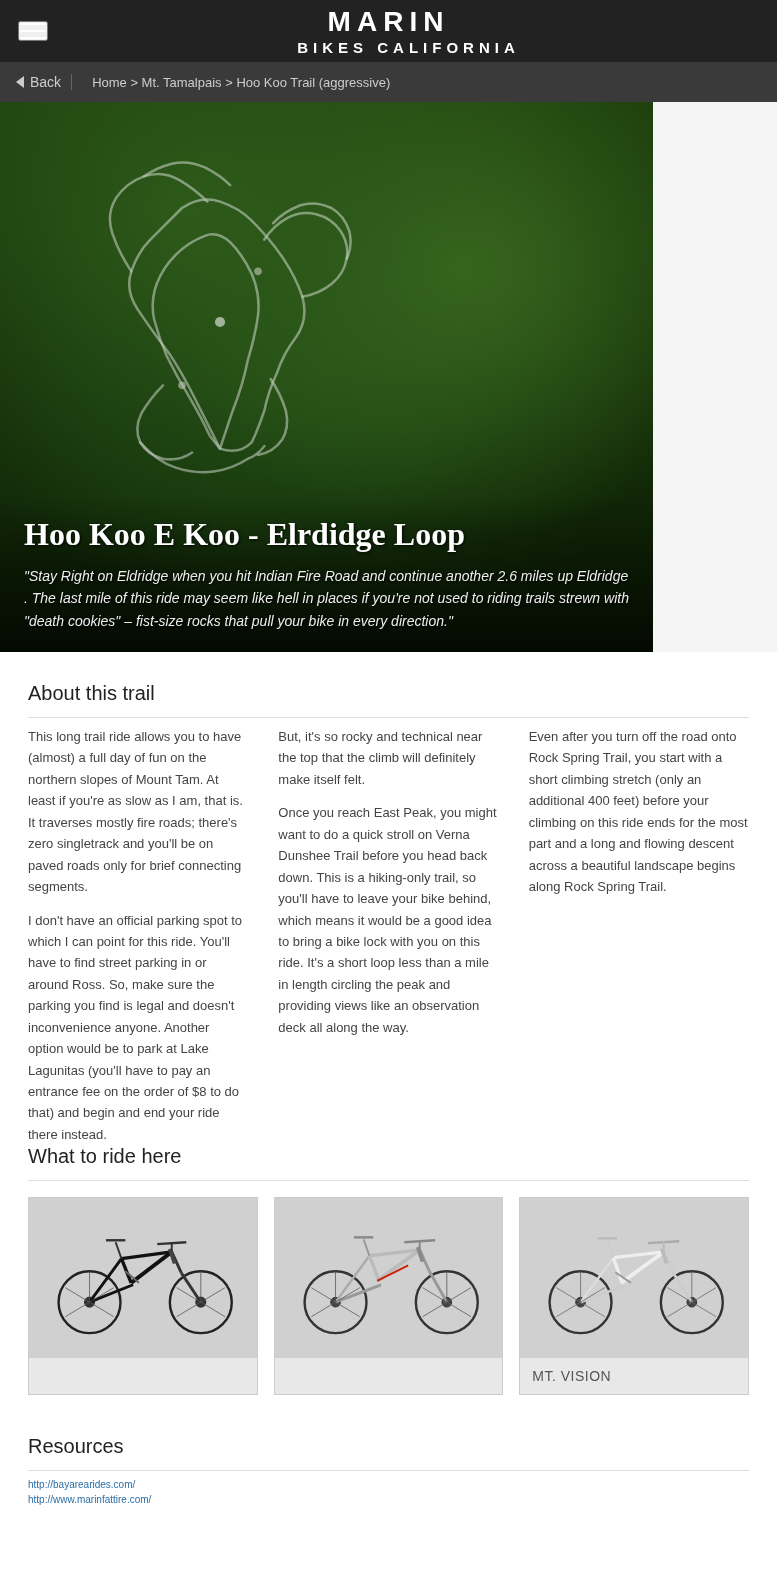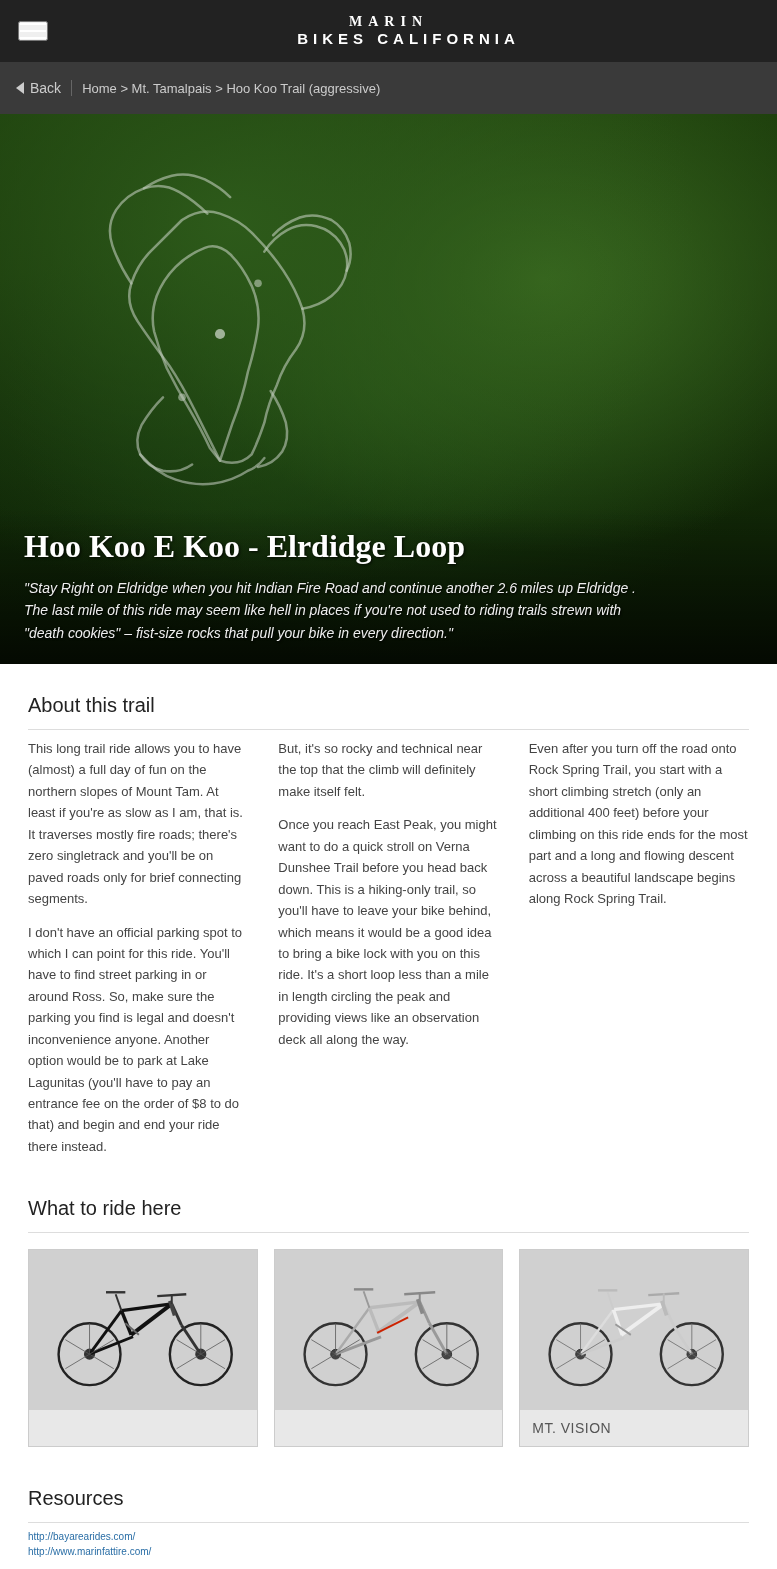--- a/index.html
+++ b/index.html
@@ -38,39 +38,38 @@
     }
     .header .logo {
       color: #fff;
       font-size: 13px;
       letter-spacing: 3px;
       font-weight: bold;
       text-align: center;
       line-height: 1.2;
     }
     .header .logo .main-name {
-      font-size: 14px;
+      font-size: 28px;
       letter-spacing: 6px;
       display: block;
-      font-family: Liberation Serif, serif;
     }
     .header .logo .sub {
       font-size: 15px;
       letter-spacing: 5px;
       display: block;
       padding-left: 40px;
     }
 
     
     .breadcrumb-bar {
       background: #3a3a3a;
-      padding: 18px 16px;
+      padding: 12px 16px;
       display: flex;
       align-items: center;
-      gap: 10px;
+      gap: 20px;
     }
     .breadcrumb-back {
       display: flex;
       align-items: center;
       gap: 6px;
       color: #ccc;
       font-size: 14px;
       cursor: pointer;
       padding-right: 10px;
       border-right: 1px solid #666;
@@ -82,21 +81,21 @@
       border-bottom: 6px solid transparent;
       border-right: 8px solid #ccc;
     }
     .breadcrumb-path {
       color: #ccc;
       font-size: 13px;
     }
 
     
     .hero {
-      width: 777px;
+      width: 653px;
       height: 550px;
       background: linear-gradient(to bottom, #1a3a1a 0%, #2a5a1a 30%, #1a3a10 60%, #0a1a05 85%, #111 100%);
       position: relative;
       overflow: hidden;
     }
     .hero-forest {
       position: absolute;
       top: 0; left: 0; right: 0; bottom: 0;
       background: 
         radial-gradient(ellipse at 30% 20%, #2d5a1a 0%, transparent 60%),
@@ -150,21 +149,20 @@
       color: #222;
       padding-bottom: 12px;
       border-bottom: 1px solid #ddd;
       margin-bottom: 8px;
     }
 
     .three-col {
       display: grid;
       grid-template-columns: 1fr 1fr 1fr;
       gap: 30px;
-      margin-bottom: 40px;
     }
     .three-col p {
       font-size: 13px;
       color: #444;
       line-height: 1.65;
       margin-bottom: 12px;
     }
     .three-col p:last-child { margin-bottom: 0; }
 
     

